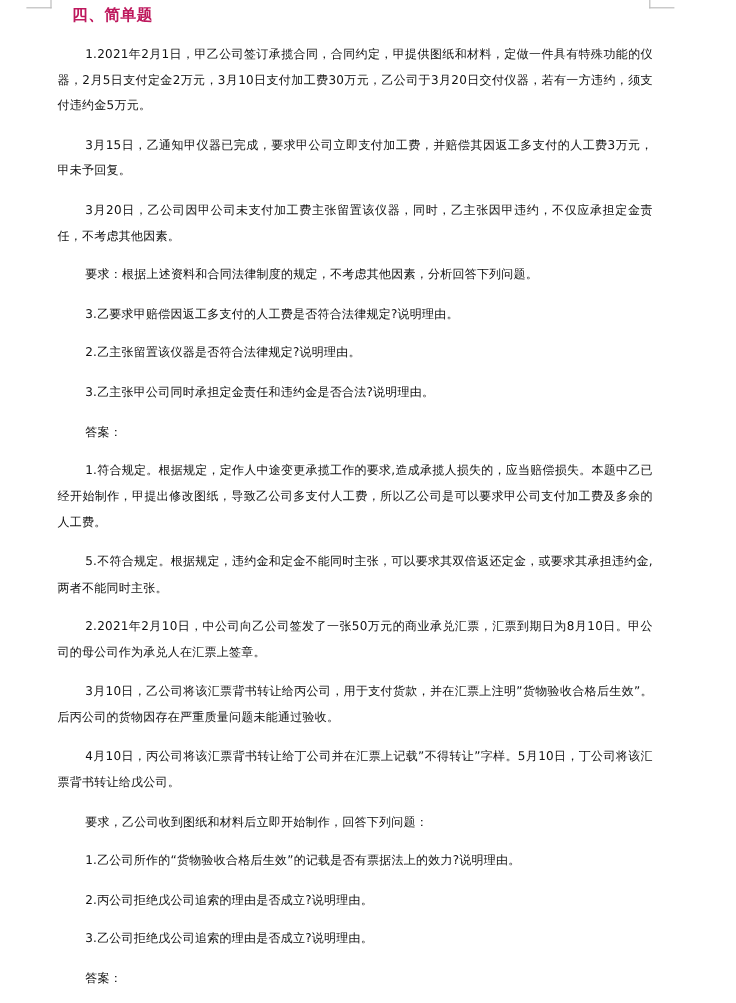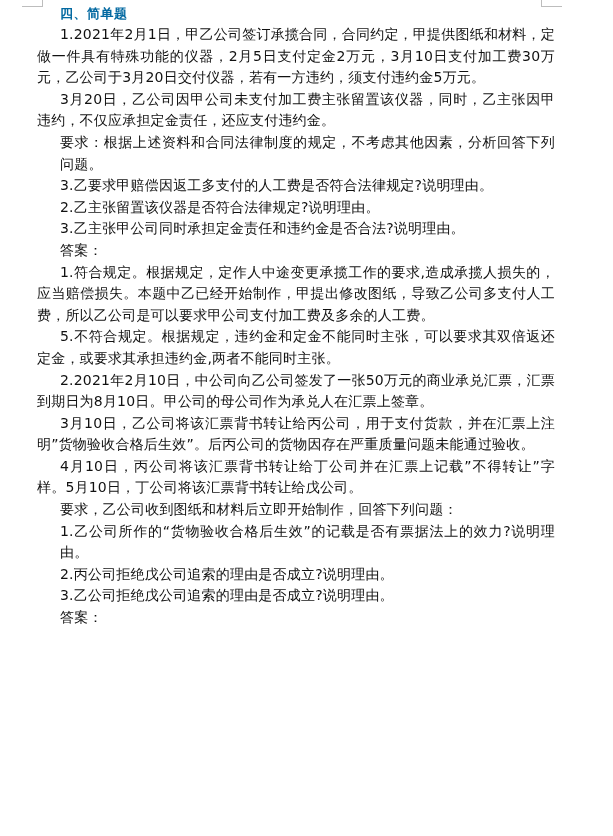--- a/index.html
+++ b/index.html
@@ -2,36 +2,37 @@
 <html><head>
 <meta charset="utf-8">
 <style>
   html, body { margin: 0; padding: 0; background: #ffffff; }
   body { width: 613px; height: 836px; overflow: hidden; position: relative;
          font-family: "DejaVu Sans", "Liberation Sans", sans-serif; color: #111; }
   .corner-mark { position: absolute; width: 20px; height: 6px; border-bottom: 1px solid #bdbdbd; }
   .corner-left { left: 22px; top: 0; border-right: 1px solid #bdbdbd; }
   .corner-right { left: 541px; top: 0; border-left: 1px solid #bdbdbd; }
   .page { position: absolute; left: 37px; top: 3px; width: 518px; }
-  .heading { color: #0369a1; font-weight: bold; font-size: 13px; line-height: 21px; padding-left: 23px; letter-spacing: 0.5px; }
-  p { margin: 0; font-size: 14px; line-height: 21.6px; text-align: justify; text-indent: 23px; letter-spacing: 0.2px; }
+  .heading { color: #be185d; font-weight: bold; font-size: 13px; line-height: 21px; padding-left: 23px; letter-spacing: 0.5px; }
+  p { margin: 11px; font-size: 10px; line-height: 21.6px; text-align: justify; text-indent: 23px; letter-spacing: 0.2px; }
   p.ind { padding-left: 23px; text-indent: 0; }
 </style>
 </head>
 <body>
 
 <div class="corner-mark corner-left"></div>
 <div class="corner-mark corner-right"></div>
 
 <div class="page">
   <div class="heading">四、简单题</div>
 
   <div>
     <p>1.2021年2月1日，甲乙公司签订承揽合同，合同约定，甲提供图纸和材料，定做一件具有特殊功能的仪器，2月5日支付定金2万元，3月10日支付加工费30万元，乙公司于3月20日交付仪器，若有一方违约，须支付违约金5万元。</p>
-    <p>3月20日，乙公司因甲公司未支付加工费主张留置该仪器，同时，乙主张因甲违约，不仅应承担定金责任，还应支付违约金。</p>
+    <p>3月15日，乙通知甲仪器已完成，要求甲公司立即支付加工费，并赔偿其因返工多支付的人工费3万元，甲未予回复。</p>
+    <p>3月20日，乙公司因甲公司未支付加工费主张留置该仪器，同时，乙主张因甲违约，不仅应承担定金责任，不考虑其他因素。</p>
     <p class="ind">要求：根据上述资料和合同法律制度的规定，不考虑其他因素，分析回答下列问题。</p>
     <p class="ind">3.乙要求甲赔偿因返工多支付的人工费是否符合法律规定?说明理由。</p>
     <p class="ind">2.乙主张留置该仪器是否符合法律规定?说明理由。</p>
     <p class="ind">3.乙主张甲公司同时承担定金责任和违约金是否合法?说明理由。</p>
     <p class="ind">答案：</p>
     <p>1.符合规定。根据规定，定作人中途变更承揽工作的要求,造成承揽人损失的，应当赔偿损失。本题中乙已经开始制作，甲提出修改图纸，导致乙公司多支付人工费，所以乙公司是可以要求甲公司支付加工费及多余的人工费。</p>
     <p>5.不符合规定。根据规定，违约金和定金不能同时主张，可以要求其双倍返还定金，或要求其承担违约金,两者不能同时主张。</p>
   </div>
 
   <div>

